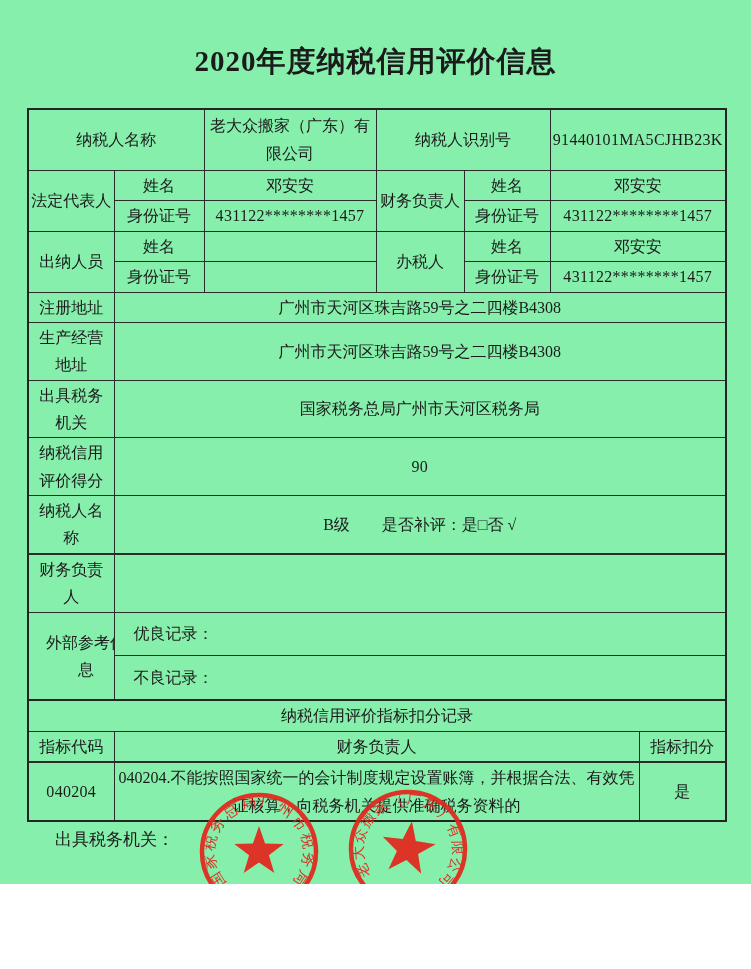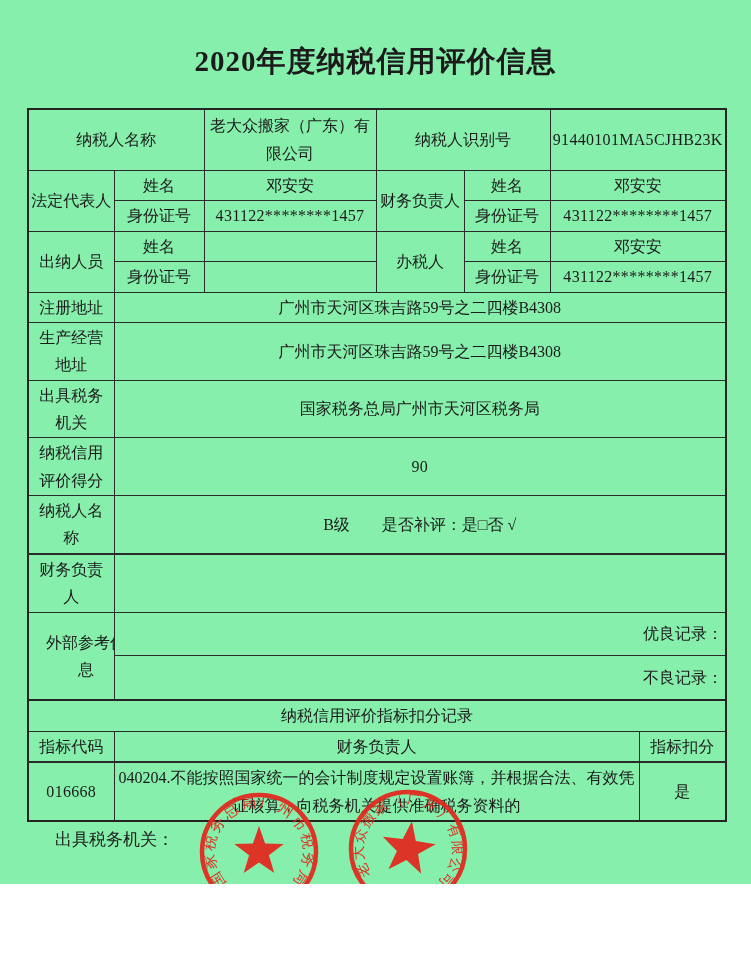--- a/index.html
+++ b/index.html
@@ -37,21 +37,21 @@
   table.deduction { margin-top: -2px; }
   td {
     border: 1px solid #2b2b2b;
     text-align: center;
     vertical-align: middle;
     font-size: 16px;
     line-height: 1.72;
     padding: 1px 2px;
     overflow: hidden;
   }
-  td.left { text-align: right; padding-left: 7px; }
+  td.left { text-align: left; padding-left: 19px; }
   tr.heavy td { border-bottom-width: 2px; }
   .w4 { display: inline-block; width: 66px; line-height: 1.7; }
   .w5 { display: inline-block; width: 82px; line-height: 1.7; }
   .num { letter-spacing: 0.3px; }
   .grade-gap { margin-left: 32px; }
   .footer-issuer {
     position: absolute;
     left: 55px;
     top: 828px;
     font-size: 17px;
@@ -170,21 +170,21 @@
       <tbody>
           <tr style="height:28px">
         <td colspan="3">纳税信用评价指标扣分记录</td>
       </tr>
       <tr style="height:29px" class="heavy">
         <td>指标代码</td>
         <td>财务负责人</td>
         <td>指标扣分</td>
       </tr>
       <tr style="height:55px">
-        <td class="num">016668</td>
+        <td class="num">040204</td>
         <td>040204.不能按照国家统一的会计制度规定设置账簿，并根据合法、有效凭证核算，向税务机关提供准确税务资料的</td>
         <td>是</td>
       </tr>
     </tbody>
       </table>
   </div>
 
   <div class="footer-issuer">出具税务机关：</div>
 
   <svg class="stamp stamp-left" width="128" height="128" viewBox="-64 -64 128 128" style="color: rgb(227, 39, 29);">

